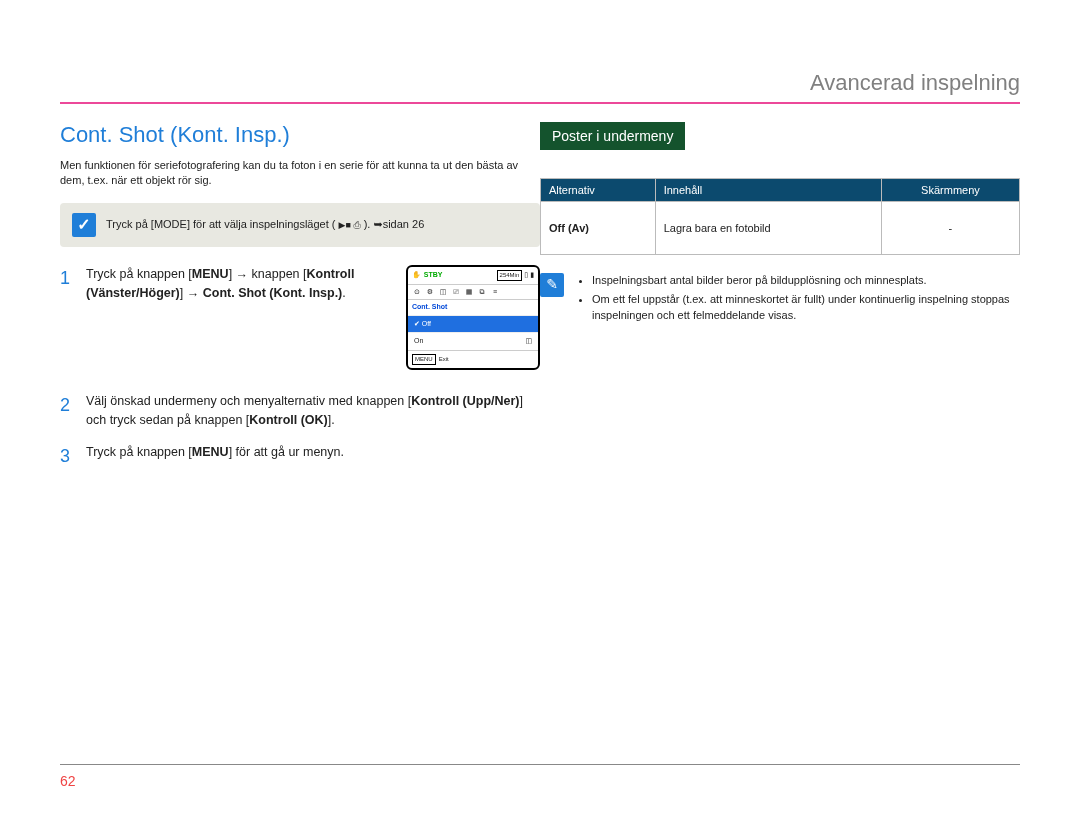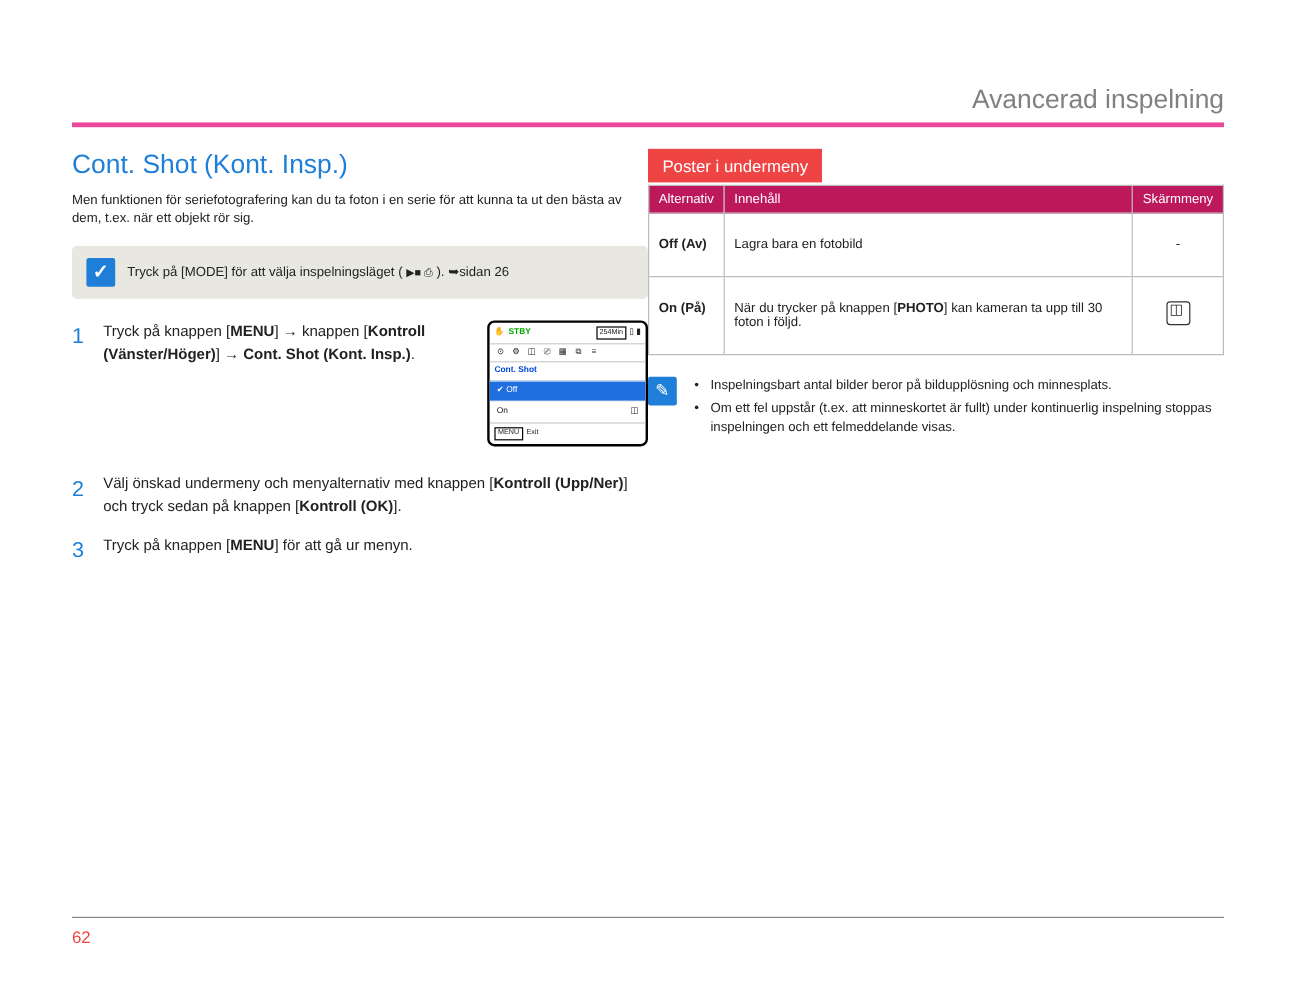--- a/index.html
+++ b/index.html
@@ -13,21 +13,21 @@
     box-sizing: border-box;
   }
   .page {
     padding: 70px 60px 40px 60px;
     box-sizing: border-box;
   }
   .header {
     text-align: right;
     font-size: 22px;
     color: #808080;
-    border-bottom: 4px solid #ec4899;
+    border-bottom: 2px solid #ec4899;
     padding-bottom: 6px;
     margin-bottom: 18px;
   }
   .columns {
     display: flex;
   }
   .col {
     flex: 1 1 0;
     min-width: 0;
   }
@@ -142,34 +142,34 @@
     border-top:1px solid #ccc;
   }
   .menu-tag {
     border:1px solid #000;
     padding:0 2px;
     font-size:6px;
   }
 
   
   .sub-heading {
-    background: #ef4444;
+    background: #14532d;
     color: #fff;
     font-size: 14px;
     padding: 6px 12px;
     display: inline-block;
-    margin-bottom: 2px;
+    margin-bottom: 28px;
   }
   table.opts {
     border-collapse: collapse;
     width: 100%;
     font-size: 11px;
   }
   table.opts th {
-    background: #be185d;
+    background: #0c4a6e;
     color: #fff;
     font-weight: normal;
     padding: 5px 8px;
     text-align: left;
     border: 1px solid #bbb;
   }
   table.opts th:last-child, table.opts td:last-child { text-align:center; }
   table.opts td {
     border: 1px solid #bbb;
     padding: 20px 8px;
@@ -321,27 +321,20 @@
             <th>Innehåll</th>
             <th>Skärmmeny</th>
           </tr>
         </thead>
         <tbody>
           <tr>
             <td class="opt-name">Off (Av)</td>
             <td>Lagra bara en fotobild</td>
             <td>-</td>
           </tr>
-          <tr>
-            <td class="opt-name">On (På)</td>
-            <td>
-              <span>När du trycker på knappen [</span><span class="bold" style="font-weight:bold">PHOTO</span><span>] kan kameran ta upp till 30 foton i följd.</span>
-            </td>
-            <td><span class="screen-ic"></span></td>
-          </tr>
         </tbody>
       </table>
 
       <div class="info-box">
         <div class="pencil-icon">✎</div>
         <ul>
           <li>Inspelningsbart antal bilder beror på bildupplösning och minnesplats.</li>
           <li>Om ett fel uppstår (t.ex. att minneskortet är fullt) under kontinuerlig inspelning stoppas inspelningen och ett felmeddelande visas.</li>
         </ul>
       </div>

